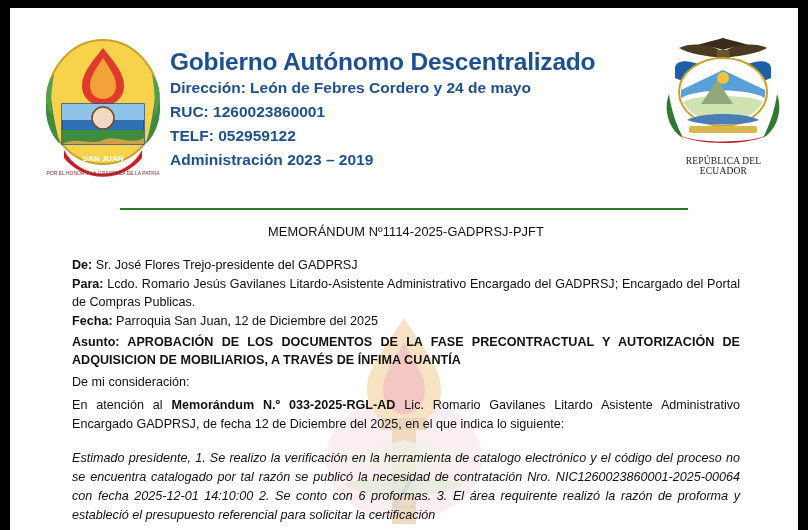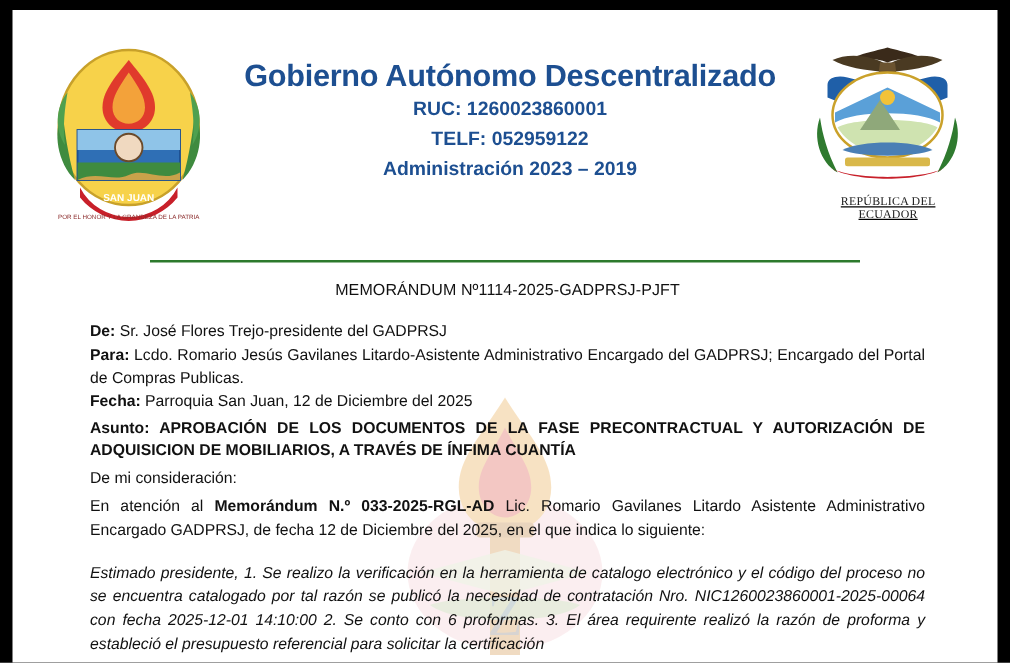--- a/index.html
+++ b/index.html
@@ -42,40 +42,38 @@
   }
   .crest-left {
     position: absolute;
     left: 28px;
     top: 22px;
     width: 130px;
     height: 150px;
   }
   .crest-right {
     position: absolute;
-    right: 25px;
+    right: 12px;
     top: 24px;
     width: 125px;
     height: 135px;
     text-align: center;
-    text-decoration: underline;
   }
   .crest-right .caption {
     font-size: 9.5px;
     color: #1a1a1a;
     letter-spacing: 0.2px;
     margin-top: 2px;
     font-family: "Liberation Serif", serif;
   }
   .header-center {
     position: absolute;
     left: 160px;
     right: 152px;
     top: 40px;
-    text-align: center;
     color: #1d4f91;
   }
   .h-title1 {
     font-size: 24.5px;
     font-weight: bold;
     line-height: 1.12;
     letter-spacing: -0.2px;
   }
   .h-title2 {
     font-size: 21px;
@@ -177,20 +175,21 @@
       <path d="M118 60 C126 76 122 100 108 114 C114 92 116 76 118 60 Z" fill="#3f8b3f"></path>
       <path d="M16 44 C6 56 6 74 14 86 C12 70 14 56 16 44 Z" fill="#4fa04f"></path>
       <path d="M114 44 C124 56 124 74 116 86 C118 70 116 56 114 44 Z" fill="#4fa04f"></path>
       <path d="M26 120 A44 44 0 0 0 104 120 L104 128 A50 50 0 0 1 26 128 Z" fill="#c8202a"></path>
       <text x="65" y="131" text-anchor="middle" font-family="Liberation Sans, sans-serif" font-size="8" fill="#fff" font-weight="bold">SAN JUAN</text>
       <text x="65" y="145" text-anchor="middle" font-family="Liberation Sans, sans-serif" font-size="5" fill="#8a2a2a">POR EL HONOR Y LA GRANDEZA DE LA PATRIA</text>
     </svg>
 
     <div class="header-center">
       <div class="h-title1">Gobierno Autónomo Descentralizado</div>
+      <div class="h-line">Dirección: León de Febres Cordero y 24 de mayo</div>
       <div class="h-line">RUC: 1260023860001</div>
       <div class="h-line">TELF: 052959122</div>
       <div class="h-line">Administración 2023 – 2019</div>
     </div>
 
     <div class="crest-right">
       <svg width="125" height="118" viewBox="0 0 125 118">
         <path d="M62 6 C48 10 34 12 30 18 C40 14 52 14 62 18 C72 14 84 14 94 18 C90 12 76 10 62 6 Z" fill="#3a2a1a"></path>
         <path d="M18 16 C30 10 50 12 62 20 C74 12 94 10 106 16 C96 22 80 24 62 26 C44 24 28 22 18 16 Z" fill="#4a3a22"></path>
         <path d="M56 18 L68 18 L70 34 L54 34 Z" fill="#6b5330"></path>

